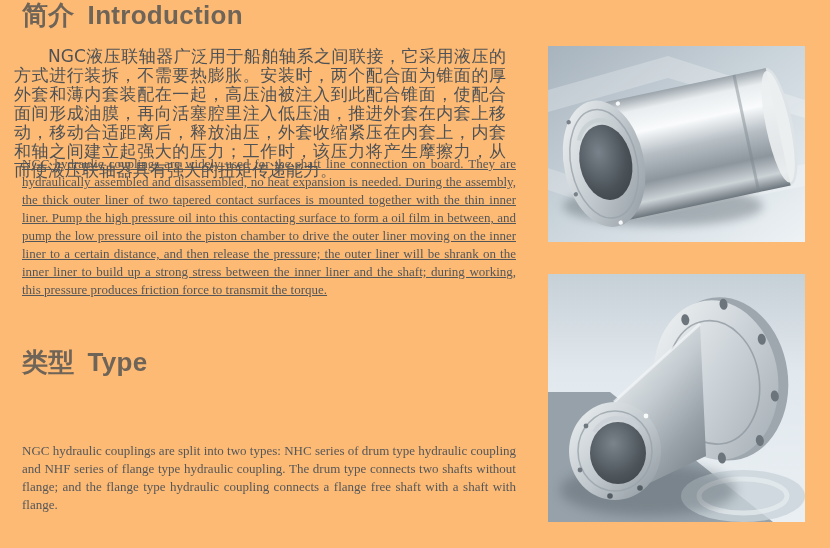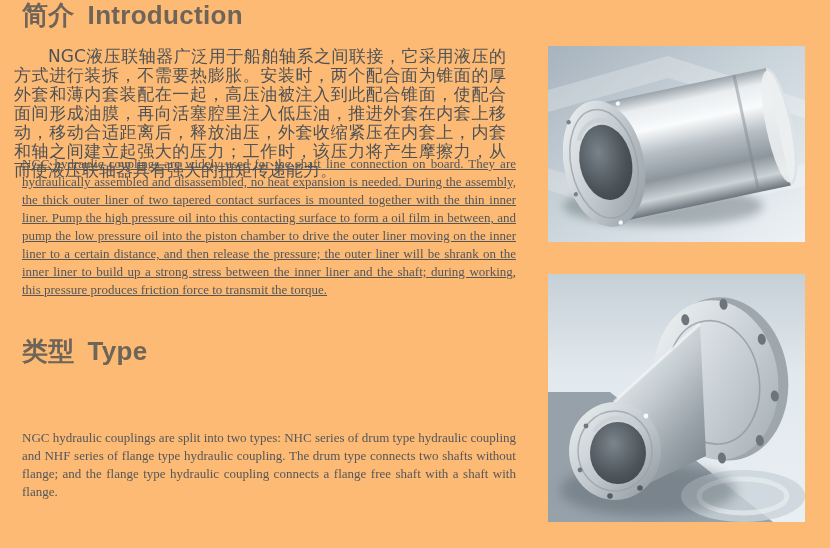--- a/index.html
+++ b/index.html
@@ -18,21 +18,21 @@
     font-family: "Liberation Sans", sans-serif;
     font-size: 26px;
     font-weight: 700;
     color: #6e6458;
     letter-spacing: 0.3px;
     line-height: 34px;
     white-space: nowrap;
   }
   .heading .zh { margin-right: 13px; }
   #heading-intro { top: -2px; }
-  #heading-type  { top: 334px; }
+  #heading-type  { top: 345px; }
 
   .para-zh {
     position: absolute;
     left: 14px;
     width: 492px;
     margin: 0;
     font-family: "DejaVu Sans", sans-serif;
     font-size: 17px;
     line-height: 19px;
     color: #4e5256;
@@ -47,21 +47,21 @@
     left: 22px;
     width: 494px;
     margin: 0;
     font-family: "Liberation Serif", serif;
     font-size: 13px;
     line-height: 18px;
     color: #54575a;
     text-align: justify;
   }
   #para-intro-en { top: 155px; text-decoration: underline; }
-  #para-type-en  { top: 429px; }
+  #para-type-en  { top: 442px; }
 
   .figure {
     position: absolute;
     left: 548px;
     margin: 0;
     line-height: 0;
   }
   #figure-drum   { top: 46px;  width: 257px; height: 196px; }
   #figure-flange { top: 274px; width: 257px; height: 248px; }
   .figure svg { display: block; }

